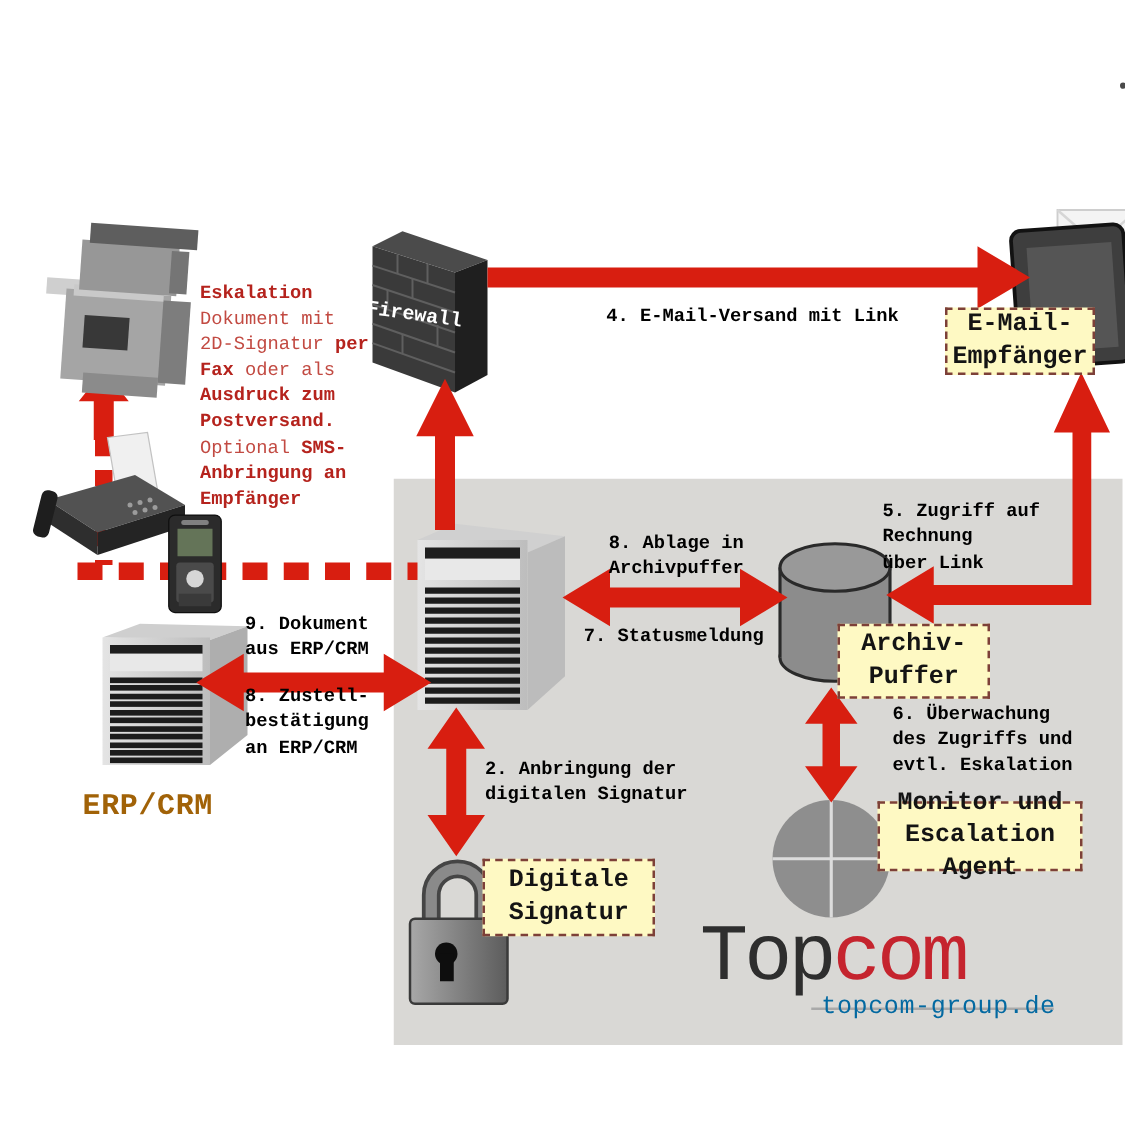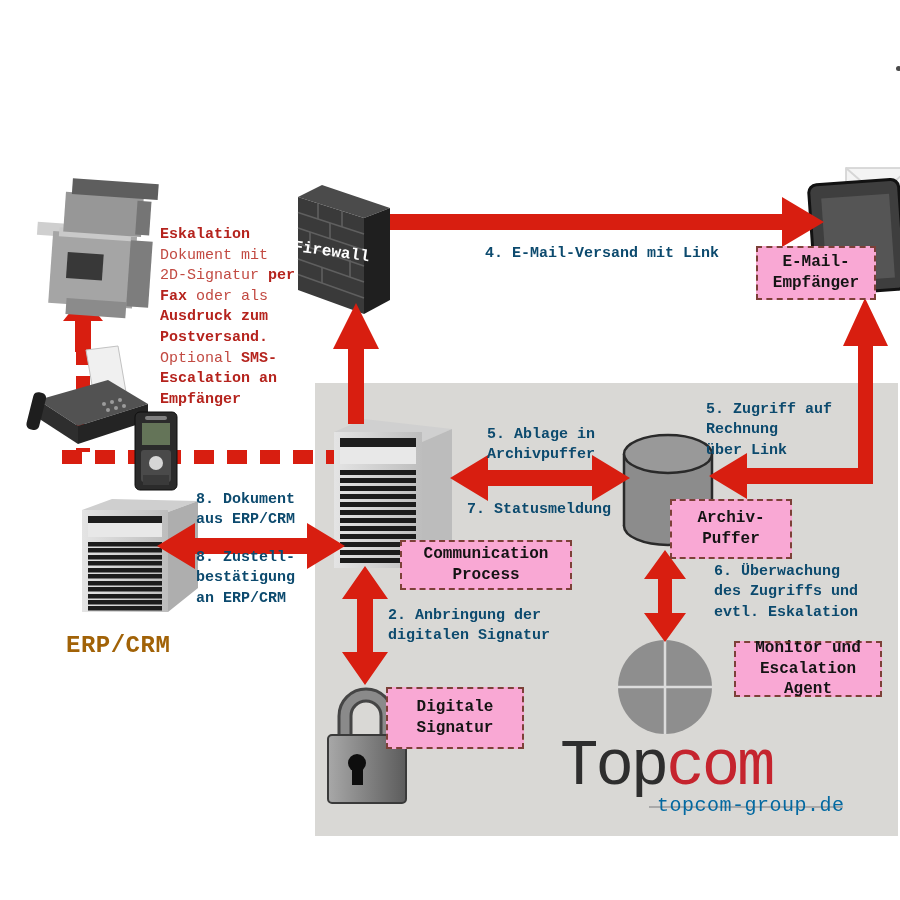--- a/index.html
+++ b/index.html
@@ -1,23 +1,23 @@
 <!DOCTYPE html>
 <html><head>
 <meta charset="utf-8">
 <style>
   html,body{margin:0;padding:0;background:#fff;}
   .stage{position:relative;width:900px;height:900px;background:#ffffff;overflow:hidden;
          font-family:Liberation Mono, monospace;margin-left:12px;}
   .panel{position:absolute;left:303px;top:383px;width:583px;height:453px;background:#d9d8d5;}
   svg.layer{position:absolute;left:0;top:0;}
-  .step{position:absolute;color:#0c4a6e;font-weight:bold;font-size:15px;line-height:1.35;
+  .step{position:absolute;color:#000000;font-weight:bold;font-size:15px;line-height:1.35;
         white-space:pre-line;}
-  .lblbox{position:absolute;background:#f9a8d4;border:2px dashed #7d4038;color:#141414;
-          font-weight:bold;font-size:16px;line-height:1.3;display:flex;align-items:center;
+  .lblbox{position:absolute;background:#fef9c3;border:2px dashed #7d4038;color:#141414;
+          font-weight:bold;font-size:20px;line-height:1.3;display:flex;align-items:center;
           justify-content:center;text-align:center;white-space:pre-line;box-sizing:border-box;}
   .note{position:absolute;left:148px;top:225px;font-size:15px;line-height:20.6px;color:#c24a42;}
   .note .b{color:#b5231d;font-weight:bold;}
   .firewall-label{position:absolute;left:281px;top:243px;width:76px;text-align:center;color:#fff;
           font-weight:bold;font-size:16px;transform:rotate(8deg);}
   .erp-label{position:absolute;left:54px;top:632px;font-size:24px;font-weight:bold;color:#a16207;
           letter-spacing:.5px;}
   .logo{position:absolute;left:548px;top:735px;font-size:64px;letter-spacing:-3px;line-height:1;}
   .logo .t1{color:#2e2e2e;}
   .logo .t2{color:#c5242e;}
@@ -193,51 +193,49 @@
   </svg>
 
   <div class="note">
     <div><span class="b">Eskalation</span></div>
     <div><span>Dokument mit</span></div>
     <div><span>2D-Signatur </span><span class="b">per</span></div>
     <div><span class="b">Fax </span><span>oder als</span></div>
     <div><span class="b">Ausdruck zum</span></div>
     <div><span class="b">Postversand.</span></div>
     <div><span>Optional </span><span class="b">SMS-</span></div>
-    <div><span class="b">Escalation an</span></div>
+    <div><span class="b">Anbringung an</span></div>
     <div><span class="b">Empfänger</span></div>
   </div>
 
-  <div class="step" style="left:184px;top:490px;">8. Dokument
+  <div class="step" style="left:184px;top:490px;">9. Dokument
 aus ERP/CRM</div>
   <div class="step" style="left:376px;top:606px;">2. Anbringung der
 digitalen Signatur</div>
-  <div class="step" style="left:468px;top:425px;width:122px;text-align:center;">5. Ablage in
+  <div class="step" style="left:468px;top:425px;width:122px;text-align:center;">8. Ablage in
 Archivpuffer</div>
   <div class="step" style="left:450px;top:244px;width:280px;text-align:center;">4. E-Mail-Versand mit Link</div>
   <div class="step" style="left:694px;top:400px;">5. Zugriff auf
 Rechnung
 über Link</div>
   <div class="step" style="left:702px;top:562px;">6. Überwachung
 des Zugriffs und
 evtl. Eskalation</div>
   <div class="step" style="left:455px;top:500px;">7. Statusmeldung</div>
   <div class="step" style="left:184px;top:548px;">8. Zustell-
 bestätigung
 an ERP/CRM</div>
 
   <div class="lblbox" style="left:744px;top:246px;width:120px;height:54px;">E-Mail-
 Empfänger</div>
-  <div class="lblbox" style="left:388px;top:540px;width:172px;height:50px;">Communication
-Process</div>
   <div class="lblbox" style="left:658px;top:499px;width:122px;height:60px;">Archiv-
 Puffer</div>
   <div class="lblbox" style="left:374px;top:687px;width:138px;height:62px;">Digitale
 Signatur</div>
-  <div class="lblbox" style="left:722px;top:641px;width:148px;height:56px;">Monitor und
+  <div class="lblbox" style="left:690px;top:641px;width:164px;height:56px;">Monitor und
 Escalation Agent</div>
 
   <div class="firewall-label">Firewall</div>
   <div class="erp-label">ERP/CRM</div>
 
   <div class="logo">
     <span class="t1">Top</span><span class="t2">com</span>
   </div>
   <div class="logo-line"></div>
   <div class="logo-sub">topcom-group.de</div>

